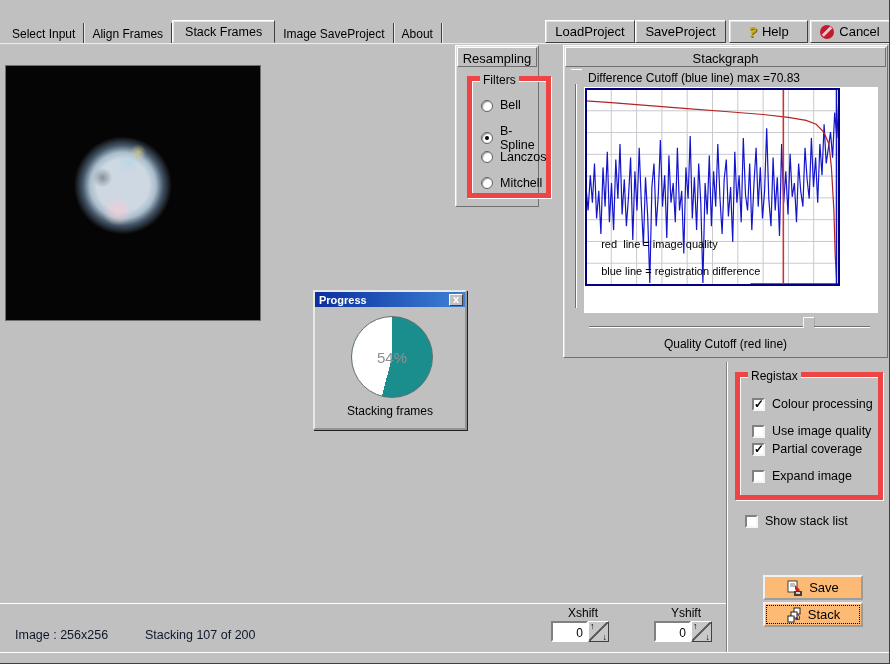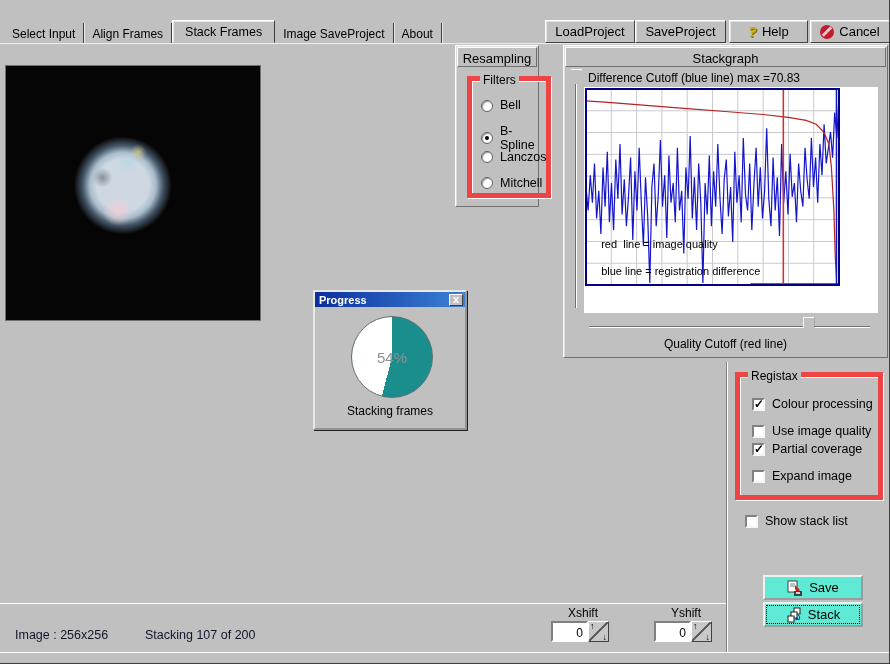--- a/index.html
+++ b/index.html
@@ -86,21 +86,21 @@
   .pie-pct{position:absolute;inset:0;display:flex;align-items:center;justify-content:center;
     color:#8a9296;font-size:15px;}
   .progress-caption{position:absolute;left:0;top:112px;width:100%;text-align:center;font-size:12px;color:#000;}
   
   .cb-row{display:flex;align-items:center;gap:7px;position:absolute;left:12px;}
   .checkbox{width:13px;height:13px;background:#fff;border:2px solid;border-color:#808080 #f5f5f5 #f5f5f5 #808080;
     position:relative;flex:0 0 13px;}
   .checkbox.on::after{content:"✓";position:absolute;left:0px;top:-3px;font-size:12px;font-weight:bold;color:#000;}
   .cb-label{font-size:12.5px;}
   
-  .act-btn{position:absolute;left:763px;width:100px;height:25px;background:#5eead4;
+  .act-btn{position:absolute;left:763px;width:100px;height:25px;background:#fdba74;
     border:2px outset #f0f0f0;display:flex;align-items:center;justify-content:center;gap:6px;
     font-size:13px;color:#000;}
   .act-btn.focused{outline:1px dotted #000;outline-offset:-4px;}
   
   .div-v{position:absolute;width:2px;background:#808080;border-right:1px solid #fff;}
   .div-h{position:absolute;height:1px;background:#808080;border-bottom:1px solid #fff;}
   .status-text{position:absolute;top:628px;font-size:12.5px;color:#0f172a;}
   .shift-group{position:absolute;top:606px;width:64px;}
   .shift-label{text-align:center;font-size:12px;margin-bottom:1px;}
   .spinedit{display:flex;height:21px;}

